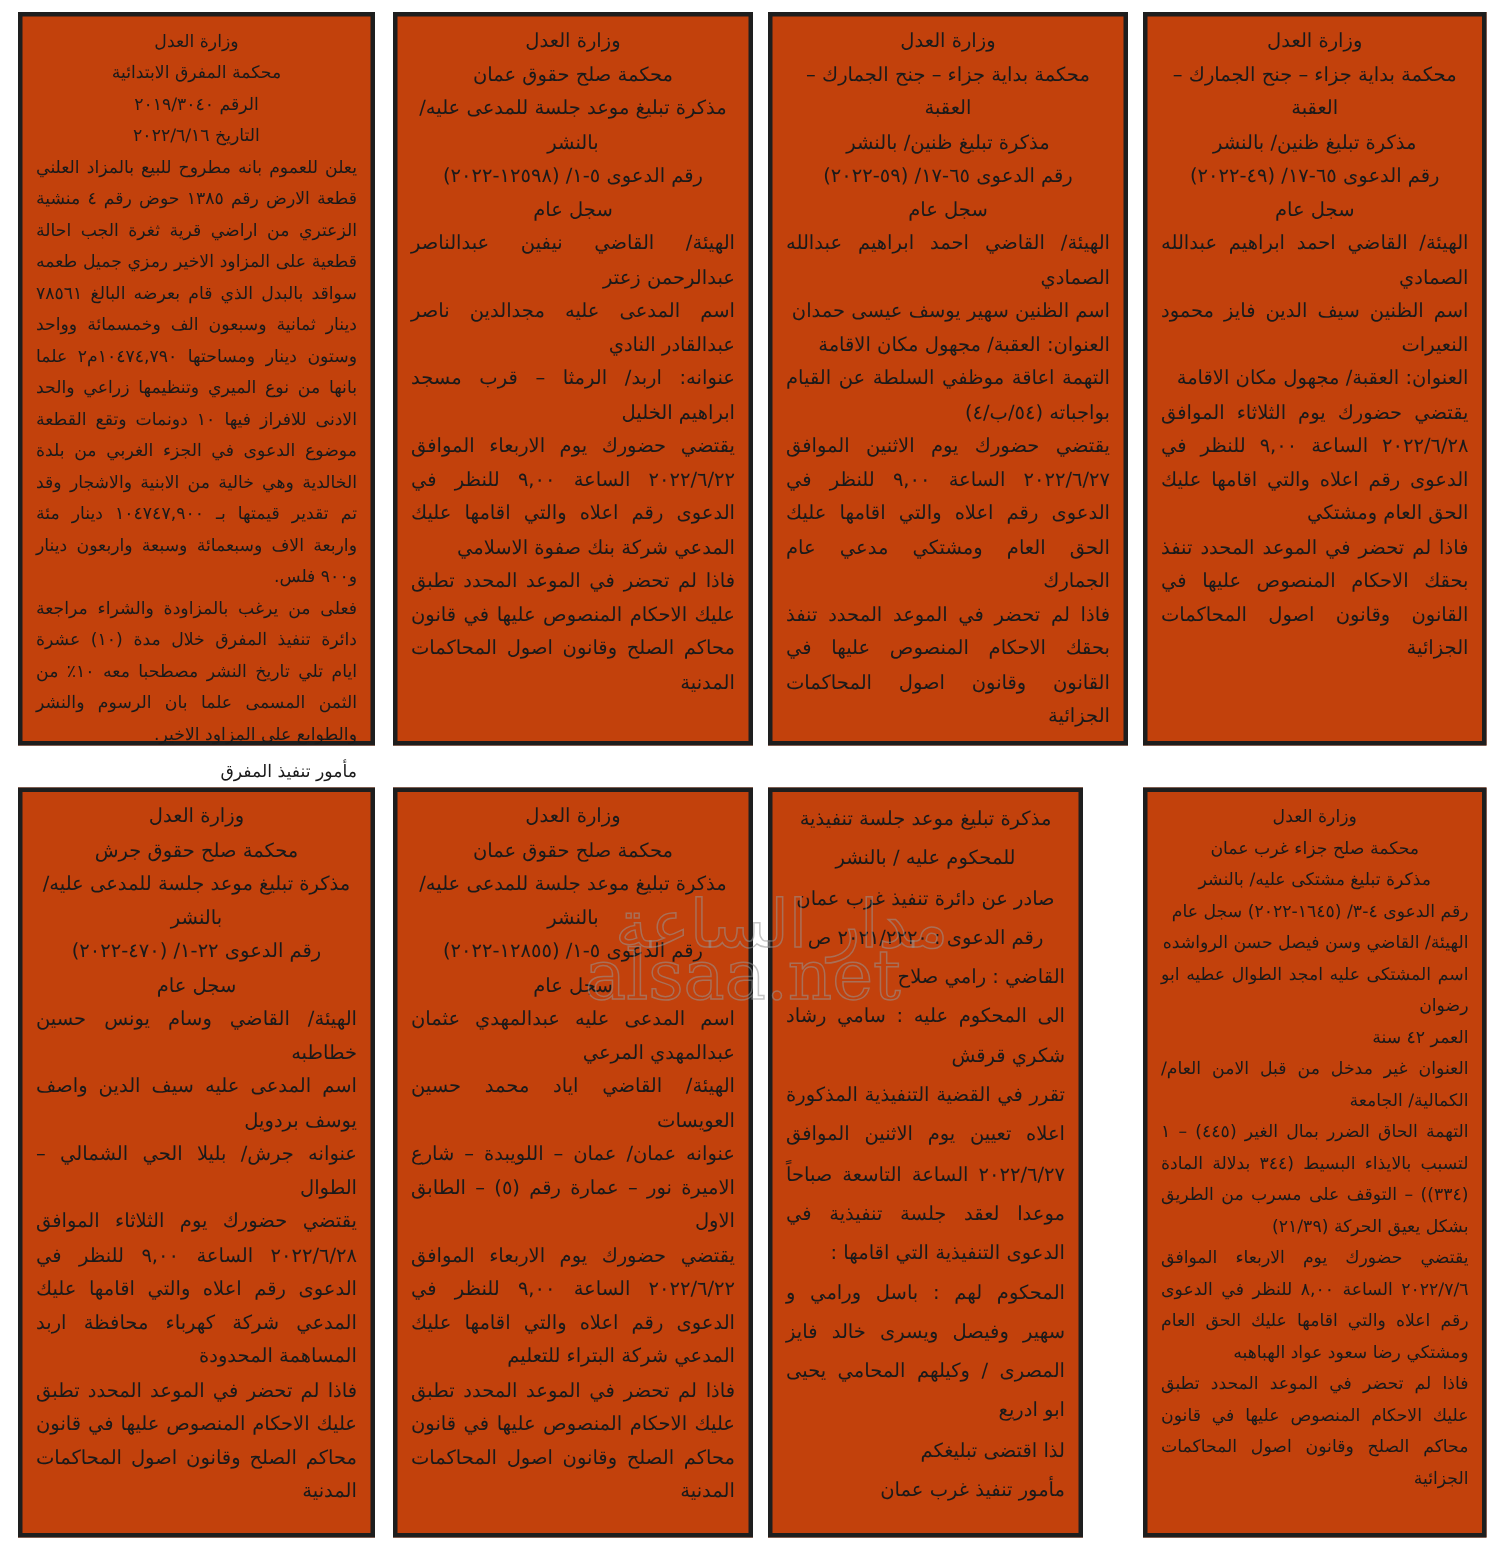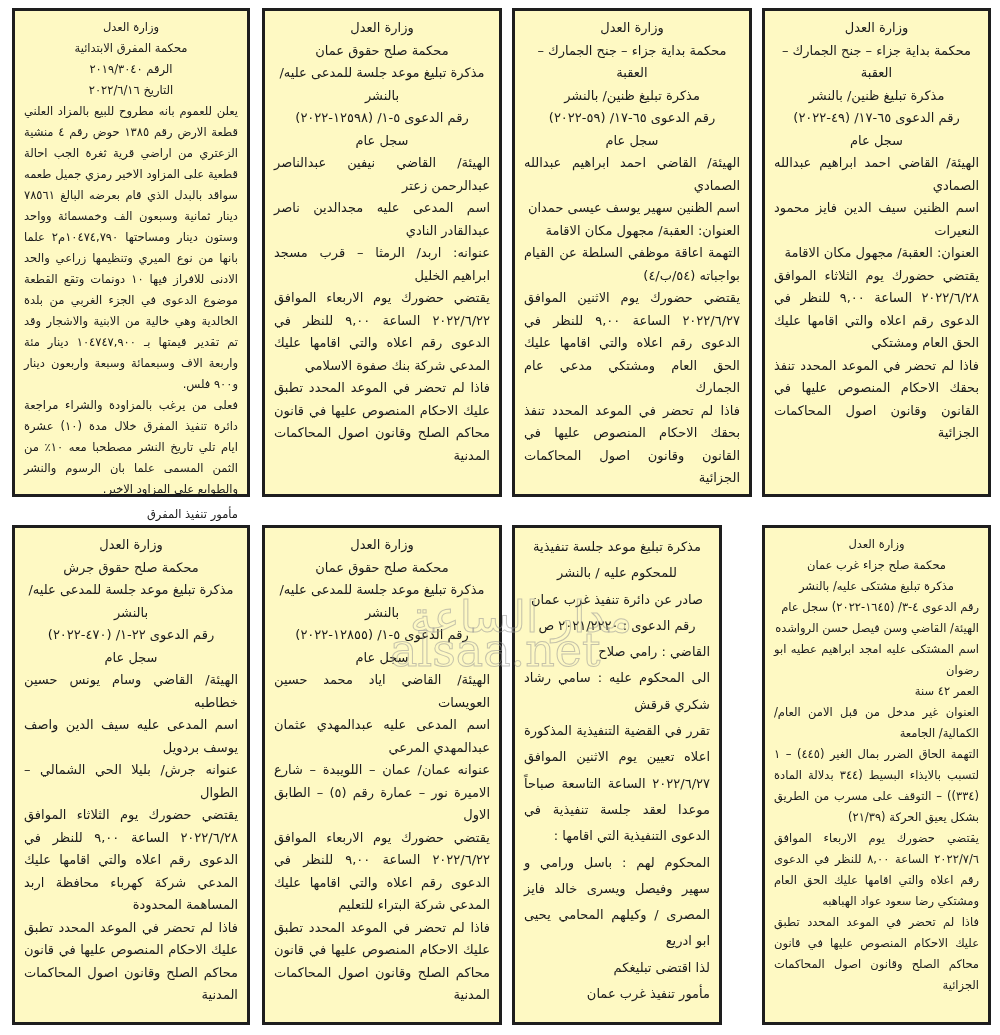--- a/index.html
+++ b/index.html
@@ -1,19 +1,19 @@
 <!DOCTYPE html>
 <html><head>
 <meta charset="utf-8">
 <style>
   html, body { margin: 0; padding: 0; background: #ffffff; }
   body { width: 1000px; height: 1035px; position: relative; overflow: hidden;
          font-family: "DejaVu Sans", sans-serif; color: #1a1a1a; }
   .notice { position: absolute; box-sizing: border-box; border: 3px solid #1e1e1e;
-            background: #fef9c3; direction: rtl; padding: 6px 9px 4px 9px; }
+            background: #c2410c; direction: rtl; padding: 6px 9px 4px 9px; }
   .notice .line { display: block; font-size: 13px; line-height: 22.5px; text-align: justify;
                   text-align-last: right; white-space: normal; }
   .notice .c { text-align: center; text-align-last: center; }
   .notice.small .line { font-size: 11.5px; line-height: 21px; }
   .notice.spaced .line { font-size: 13px; line-height: 26.3px; }
   .notice .sig { margin-top: 4px; }
   .watermark { position: absolute; left: 330px; top: 575px; width: 310px; height: 130px;
                pointer-events: none; }
   .watermark .ar { position: absolute; top: 0; left: 80px; font-size: 44px; color: transparent;
                    -webkit-text-stroke: 1px rgba(150,150,150,0.55); direction: rtl; white-space: nowrap; margin-top: 16px; }
@@ -73,21 +73,21 @@
   <span class="line">فعلى من يرغب بالمزاودة والشراء مراجعة دائرة تنفيذ المفرق خلال مدة (١٠) عشرة ايام تلي تاريخ النشر مصطحبا معه ١٠٪ من الثمن المسمى علما بان الرسوم والنشر والطوابع على المزاود الاخير.</span>
   <span class="line sig">مأمور تنفيذ المفرق</span>
 </div>
 
 <div class="notice small" style="left:762px; top:525px; width:229px; height:500px;">
   <span class="line c">وزارة العدل</span>
   <span class="line c">محكمة صلح جزاء غرب عمان</span>
   <span class="line c">مذكرة تبليغ مشتكى عليه/ بالنشر</span>
   <span class="line">رقم الدعوى ٤-٣/ (١٦٤٥-٢٠٢٢) سجل عام</span>
   <span class="line">الهيئة/ القاضي وسن فيصل حسن الرواشده</span>
-  <span class="line">اسم المشتكى عليه امجد ابراهيم عطيه ابو رضوان</span>
+  <span class="line">اسم المشتكى عليه امجد الطوال عطيه ابو رضوان</span>
   <span class="line">العمر ٤٢ سنة</span>
   <span class="line">العنوان غير مدخل من قبل الامن العام/ الكمالية/ الجامعة</span>
   <span class="line">التهمة الحاق الضرر بمال الغير (٤٤٥) – ١ لتسبب بالايذاء البسيط (٣٤٤ بدلالة المادة (٣٣٤)) – التوقف على مسرب من الطريق بشكل يعيق الحركة (٢١/٣٩)</span>
   <span class="line">يقتضي حضورك يوم الاربعاء الموافق ٢٠٢٢/٧/٦ الساعة ٨,٠٠ للنظر في الدعوى رقم اعلاه والتي اقامها عليك الحق العام ومشتكي رضا سعود عواد الهباهبه</span>
   <span class="line">فاذا لم تحضر في الموعد المحدد تطبق عليك الاحكام المنصوص عليها في قانون محاكم الصلح وقانون اصول المحاكمات الجزائية</span>
 </div>
 
 <div class="notice spaced" style="left:512px; top:525px; width:210px; height:500px;">
   <span class="line c">مذكرة تبليغ موعد جلسة تنفيذية</span>
   <span class="line c">للمحكوم عليه / بالنشر</span>
@@ -100,22 +100,22 @@
   <span class="line">لذا اقتضى تبليغكم</span>
   <span class="line">مأمور تنفيذ غرب عمان</span>
 </div>
 
 <div class="notice" style="left:262px; top:525px; width:240px; height:500px;">
   <span class="line c">وزارة العدل</span>
   <span class="line c">محكمة صلح حقوق عمان</span>
   <span class="line c">مذكرة تبليغ موعد جلسة للمدعى عليه/ بالنشر</span>
   <span class="line c">رقم الدعوى ٥-١/ (١٢٨٥٥-٢٠٢٢)</span>
   <span class="line c">سجل عام</span>
+  <span class="line">اسم المدعى عليه عبدالمهدي عثمان عبدالمهدي المرعي</span>
   <span class="line">الهيئة/ القاضي اياد محمد حسين العويسات</span>
-  <span class="line">اسم المدعى عليه عبدالمهدي عثمان عبدالمهدي المرعي</span>
   <span class="line">عنوانه عمان/ عمان – اللويبدة – شارع الاميرة نور – عمارة رقم (٥) – الطابق الاول</span>
   <span class="line">يقتضي حضورك يوم الاربعاء الموافق ٢٠٢٢/٦/٢٢ الساعة ٩,٠٠ للنظر في الدعوى رقم اعلاه والتي اقامها عليك المدعي شركة البتراء للتعليم</span>
   <span class="line">فاذا لم تحضر في الموعد المحدد تطبق عليك الاحكام المنصوص عليها في قانون محاكم الصلح وقانون اصول المحاكمات المدنية</span>
 </div>
 
 <div class="notice" style="left:12px; top:525px; width:238px; height:500px;">
   <span class="line c">وزارة العدل</span>
   <span class="line c">محكمة صلح حقوق جرش</span>
   <span class="line c">مذكرة تبليغ موعد جلسة للمدعى عليه/ بالنشر</span>
   <span class="line c">رقم الدعوى ٢٢-١/ (٤٧٠-٢٠٢٢)</span>

